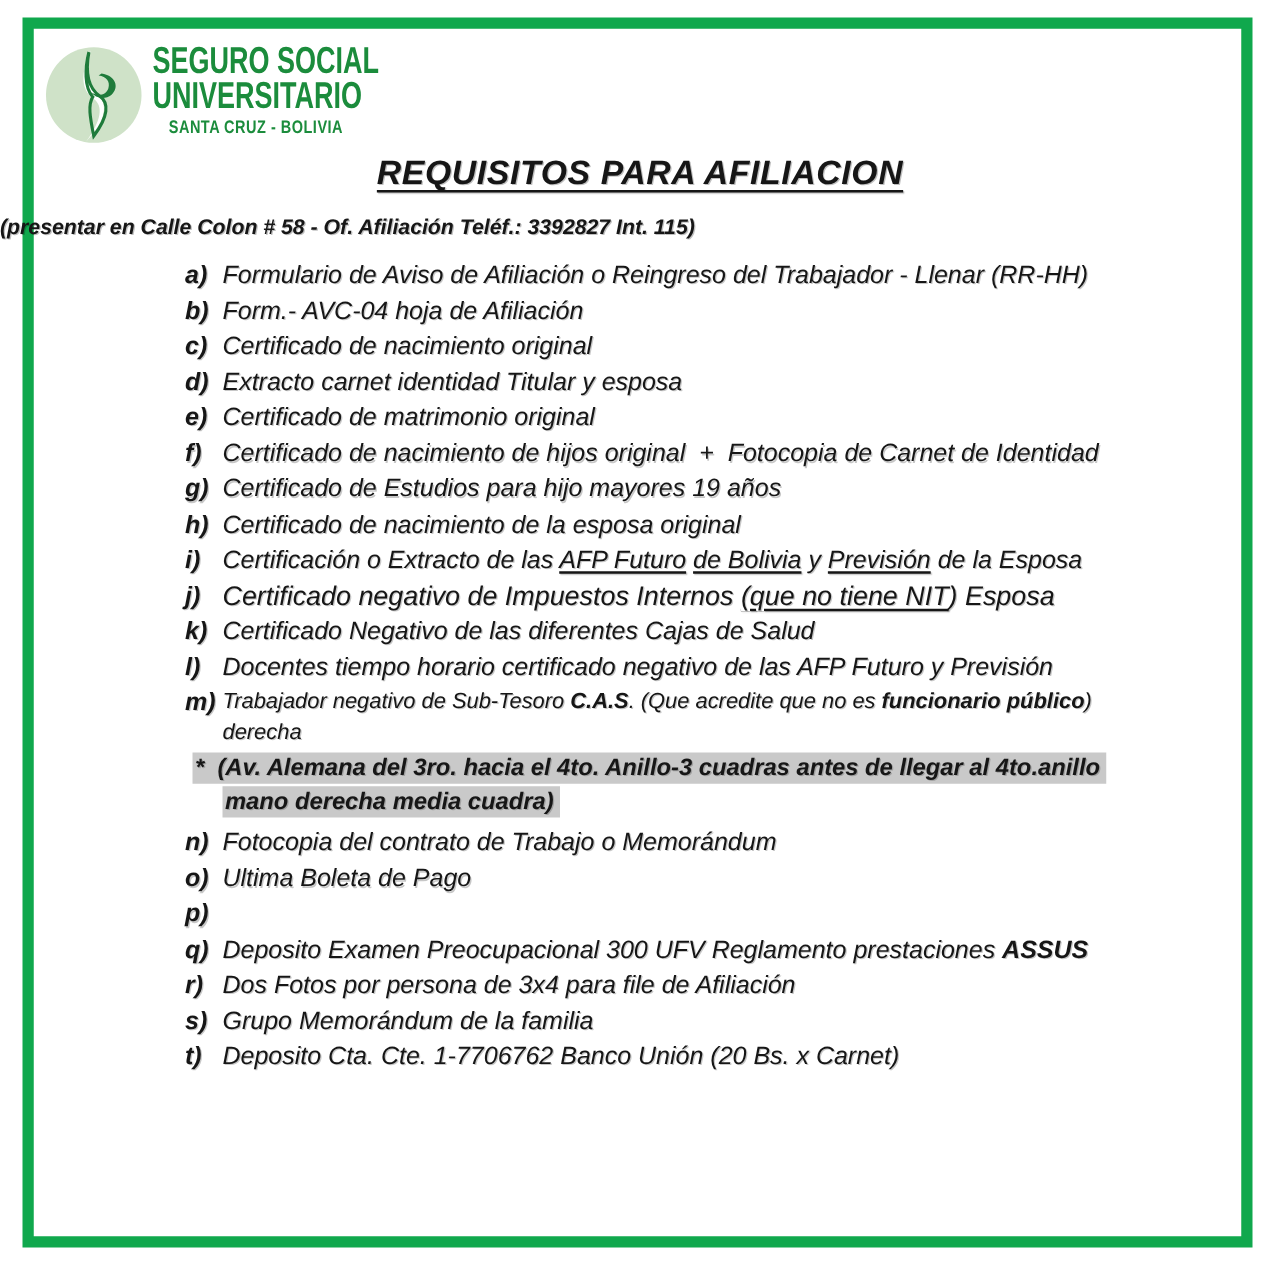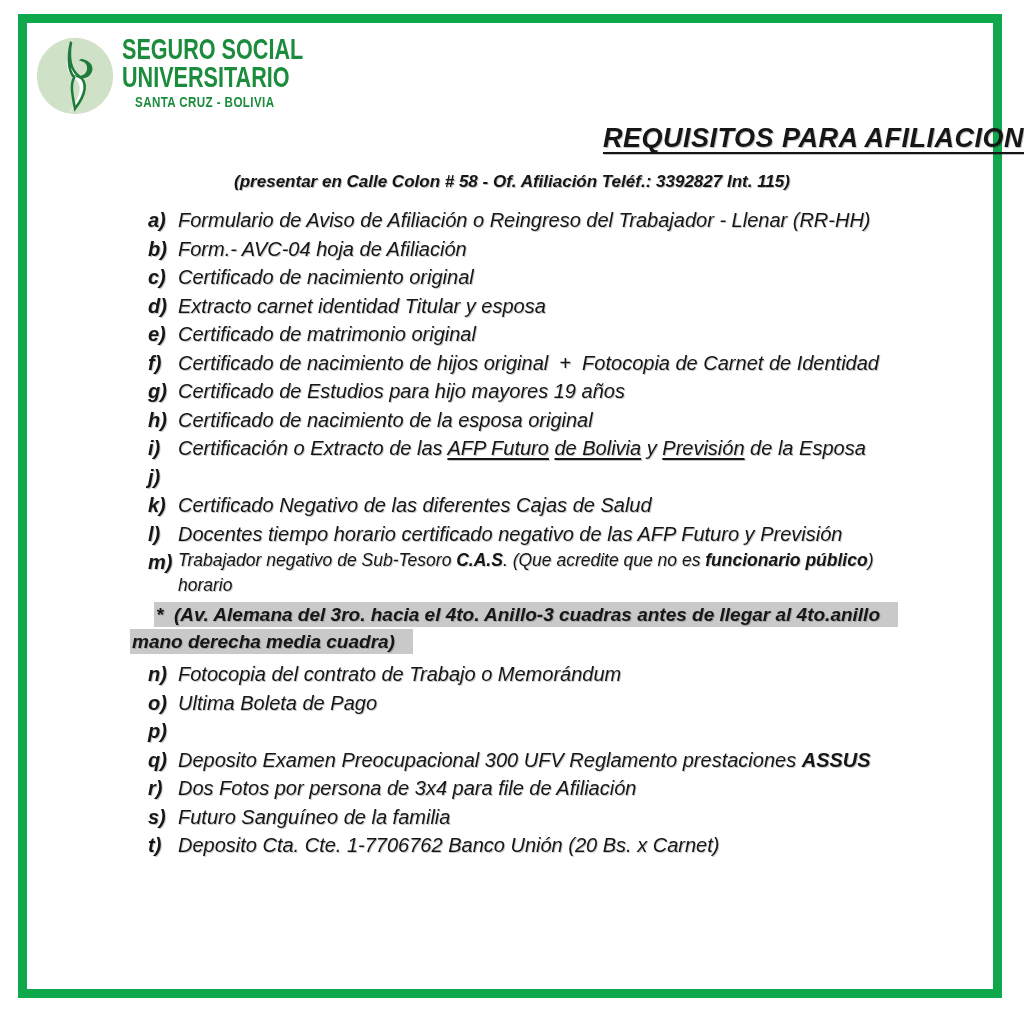--- a/index.html
+++ b/index.html
@@ -16,49 +16,49 @@
   .logo-text{position:absolute;left:88px;top:1px;color:var(--logo-green,#1b8c3c);}
   .lt1,.lt2{
     display:block;font-weight:bold;font-size:30px;line-height:28px;
     transform:scaleX(.72);transform-origin:0 50%;white-space:nowrap;
   }
   .lt3{
     display:block;font-weight:bold;font-size:14.5px;line-height:16px;margin-top:3px;
     transform:scaleX(.80);transform-origin:0 50%;white-space:nowrap;margin-left:13px;letter-spacing:.5px;
   }
   .title{
-    position:absolute;top:123px;left:0;width:100%;text-align:right;
+    position:absolute;top:123px;left:0;width:100%;text-align:center;
     font-size:27px;font-weight:bold;font-style:italic;letter-spacing:.5px;
     text-decoration:underline;text-underline-offset:5px;
     text-shadow:1px 1px 0 rgba(0,0,0,.25);
   }
   .subtitle{
-    position:absolute;top:172px;left:0;width:100%;text-align:center;
+    position:absolute;top:172px;left:0;width:100%;text-align:left;
     font-size:17px;font-weight:bold;font-style:italic;
     text-shadow:1px 1px 0 rgba(0,0,0,.25);
   }
   .list{position:absolute;left:0;top:206px;width:1002px;}
   .row{
     display:flex;padding-left:148px;font-style:italic;font-size:20px;
     line-height:28.5px;text-shadow:1px 1px 0 rgba(0,0,0,.22);
   }
   .lbl{flex:none;width:30px;font-weight:bold;font-size:20px;}
   .content{flex:1;white-space:pre-wrap;}
   .b{font-weight:bold;}
   .u{text-decoration:underline;text-underline-offset:3px;}
   .row.small{font-size:17.5px;}
   .row.small .line{line-height:25px;}
   .row.large{font-size:21.5px;}
   .note-row{
     display:block;padding-left:130px;font-weight:bold;font-style:italic;
     font-size:19px;line-height:22px;margin:6px 0 7px;
     text-shadow:1px 1px 0 rgba(0,0,0,.2);
   }
-  .note-row .line{display:block;margin-bottom:5px;}
-  .note-row .line span{background:var(--hl,#c9c9c9);padding:2px 18px 2px 2px;}
+  .note-row .line{display:block;margin-bottom:5px;margin-left:48px;}
+  .note-row .line span{background:var(--hl,#c9c9c9);padding:2px 5px 2px 2px;}
   .note-row .line0{margin-left:24px;}
 </style>
 </head>
 <body style="--green: #10a84d; --logo-green: #1b8c3c; --hl: #c9c9c9; color: rgb(22, 22, 22);">
 
 <div class="frame"></div>
 
 <div class="logo">
   <svg class="logo-badge" viewBox="0 0 100 100" aria-hidden="true">
     <circle cx="50" cy="50" r="49" fill="#cfe2c8"></circle>
@@ -108,32 +108,33 @@
     <div class="row">
       <span class="lbl">h)</span>
       <div class="content"><div class="line line0"><span>Certificado de nacimiento de la esposa original</span></div></div>
     </div>
     <div class="row">
       <span class="lbl">i)</span>
       <div class="content"><div class="line line0"><span>Certificación o Extracto de las </span><span class="u">AFP Futuro</span><span> </span><span class="u">de Bolivia</span><span> y </span><span class="u">Previsión</span><span> de la Esposa</span></div></div>
     </div>
     <div class="row large">
       <span class="lbl">j)</span>
+      <div class="content"><div class="line line0"><span>Certificado negativo de Impuestos Internos </span><span class="u">(que no tiene NIT</span><span>) Esposa</span></div></div>
     </div>
     <div class="row">
       <span class="lbl">k)</span>
       <div class="content"><div class="line line0"><span>Certificado Negativo de las diferentes Cajas de Salud</span></div></div>
     </div>
     <div class="row">
       <span class="lbl">l)</span>
       <div class="content"><div class="line line0"><span>Docentes tiempo horario certificado negativo de las AFP Futuro y Previsión</span></div></div>
     </div>
     <div class="row small">
       <span class="lbl">m)</span>
-      <div class="content"><div class="line line0"><span>Trabajador negativo de Sub-Tesoro </span><span class="b">C.A.S</span><span>. (Que acredite que no es </span><span class="b">funcionario público</span><span>)</span></div><div class="line line1"><span>horario</span></div></div>
+      <div class="content"><div class="line line0"><span>Trabajador negativo de Sub-Tesoro </span><span class="b">C.A.S</span><span>. (Que acredite que no es </span><span class="b">funcionario público</span><span>)</span></div><div class="line line1"><span>derecha</span></div></div>
     </div>
     <div class="note-row">
       <div class="content"><div class="line line0"><span>*  (Av. Alemana del 3ro. hacia el 4to. Anillo-3 cuadras antes de llegar al 4to.anillo</span></div><div class="line line1"><span>mano derecha media cuadra)</span></div></div>
     </div>
     <div class="row">
       <span class="lbl">n)</span>
       <div class="content"><div class="line line0"><span>Fotocopia del contrato de Trabajo o Memorándum</span></div></div>
     </div>
     <div class="row">
       <span class="lbl">o)</span>
@@ -145,19 +146,19 @@
     <div class="row">
       <span class="lbl">q)</span>
       <div class="content"><div class="line line0"><span>Deposito Examen Preocupacional 300 UFV Reglamento prestaciones </span><span class="b">ASSUS</span></div></div>
     </div>
     <div class="row">
       <span class="lbl">r)</span>
       <div class="content"><div class="line line0"><span>Dos Fotos por persona de 3x4 para file de Afiliación</span></div></div>
     </div>
     <div class="row">
       <span class="lbl">s)</span>
-      <div class="content"><div class="line line0"><span>Futuro Sanguíneo de la familia</span></div></div>
+      <div class="content"><div class="line line0"><span>Grupo Memorándum de la familia</span></div></div>
     </div>
     <div class="row">
       <span class="lbl">t)</span>
       <div class="content"><div class="line line0"><span>Deposito Cta. Cte. 1-7706762 Banco Unión (20 Bs. x Carnet)</span></div></div>
     </div>
   </div>
 
 </body></html>

